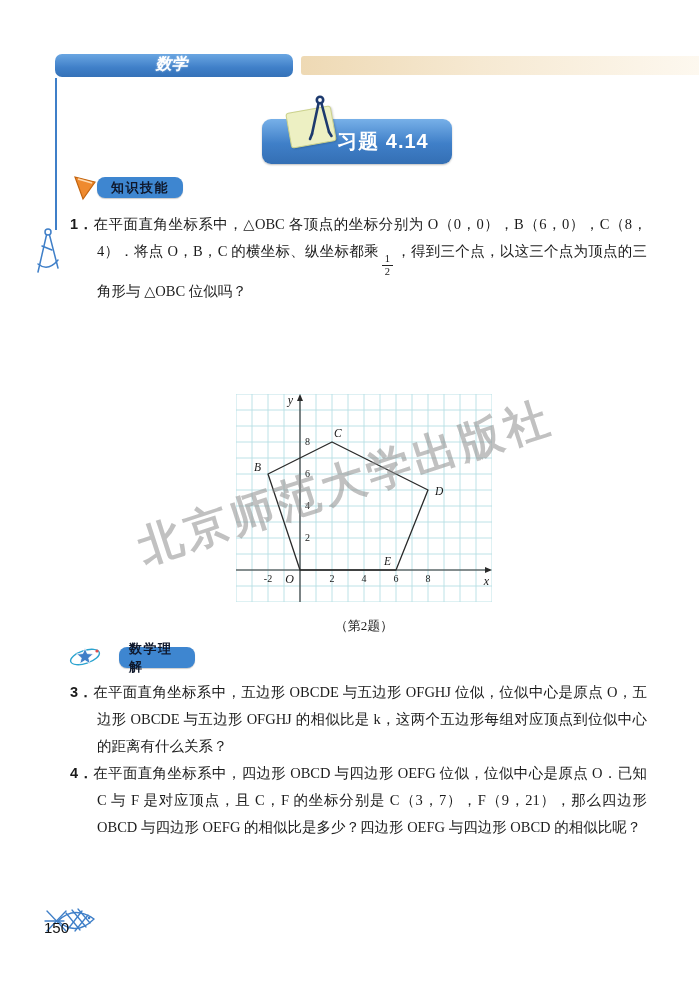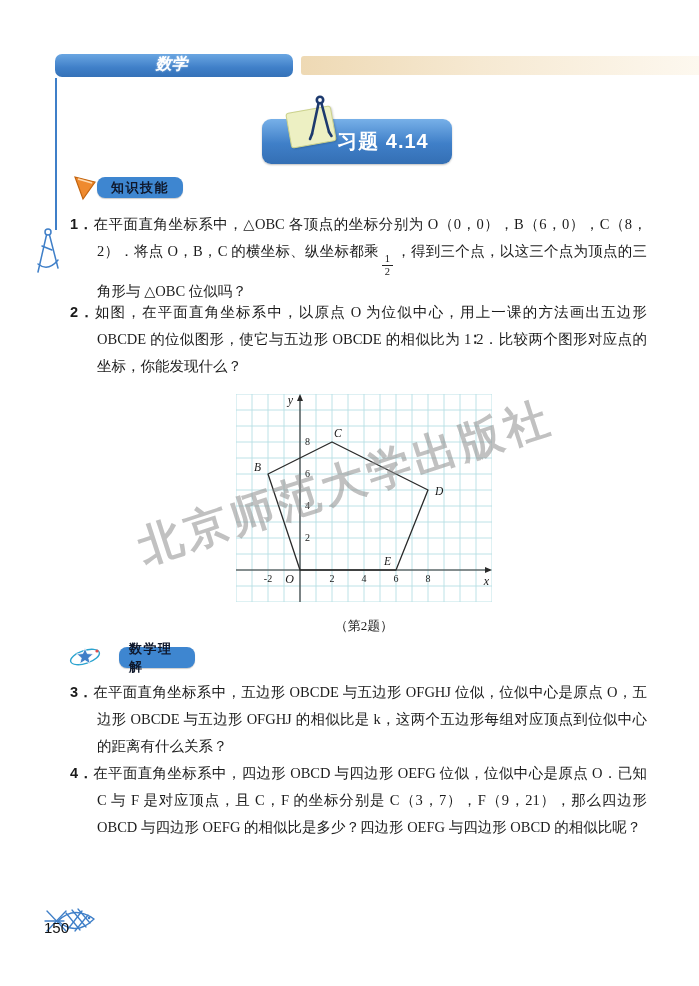--- a/index.html
+++ b/index.html
@@ -119,26 +119,25 @@
   <div class="icon-cone">
     <svg viewBox="0 0 26 28" width="26" height="28">
       <polygon points="3,4 23,9 11,26" fill="#ef8a2e" stroke="#c3640f" stroke-width="1.2"></polygon>
       <path d="M6 6 L20 10" stroke="#ffd9ad" stroke-width="1.4" fill="none"></path>
     </svg>
   </div>
   <div class="pill pill-skills">
     <span>知识技能</span>
   </div>
 
-  <p class="prob p1"><b class="pnum">1．</b><span>在平面直角坐标系中，△OBC 各顶点的坐标分别为 O（0，0），B（6，0），C（8，2）．将点 O，B，C 的横坐标、纵坐标都乘</span><span class="frac">
+  <p class="prob p1"><b class="pnum">1．</b><span>在平面直角坐标系中，△OBC 各顶点的坐标分别为 O（0，0），B（6，0），C（8，4）．将点 O，B，C 的横坐标、纵坐标都乘</span><span class="frac">
         <span class="num">1</span>
         <span class="den">2</span>
       </span><span>，得到三个点，以这三个点为顶点的三角形与 △OBC 位似吗？</span></p>
 
-  <p class="prob p2"><b class="pnum">2．</b><span>如图，在平面直角坐标系中，以原点 O 为位似中心，用上一课的方法画出五边形 OBCDE 的位似图形，使它与五边形 OBCDE 的相似比为 1∶2．比较两个图形对应点的坐标，你能发现什么？</span></p>
 
   <div class="fig">
     <svg id="fig-svg" viewBox="0 0 256 208" width="256" height="208">
         <line class="gl" x1="0" y1="0" x2="0" y2="208"></line>
         <line class="gl" x1="16" y1="0" x2="16" y2="208"></line>
         <line class="gl" x1="32" y1="0" x2="32" y2="208"></line>
         <line class="gl" x1="48" y1="0" x2="48" y2="208"></line>
         <line class="gl" x1="64" y1="0" x2="64" y2="208"></line>
         <line class="gl" x1="80" y1="0" x2="80" y2="208"></line>
         <line class="gl" x1="96" y1="0" x2="96" y2="208"></line>

